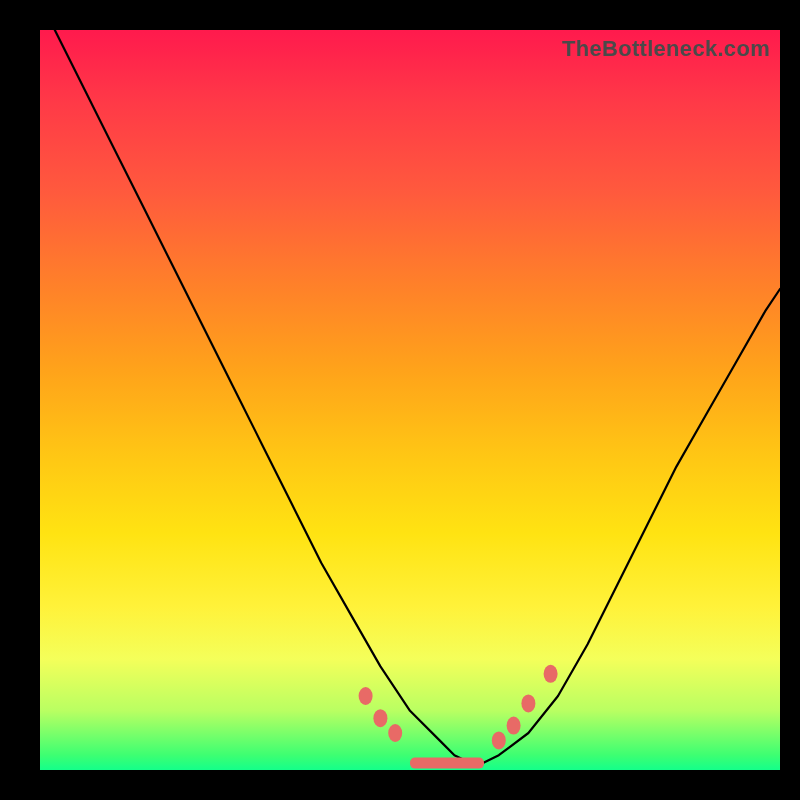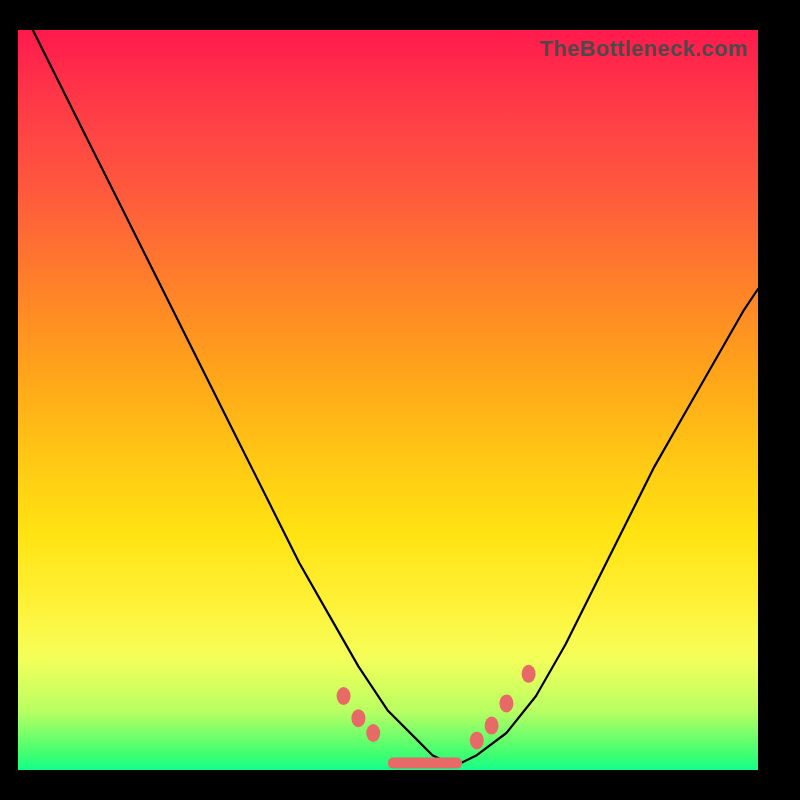--- a/index.html
+++ b/index.html
@@ -12,21 +12,21 @@
     font-family: Arial, Helvetica, sans-serif;
   }
   .frame {
     position: relative;
     width: 800px;
     height: 800px;
     background: #000;
   }
   .plot-area {
     position: absolute;
-    left: 18px;
+    left: 40px;
     top: 30px;
     width: 740px;
     height: 740px;
     
     background: linear-gradient(
       to bottom,
       #ff1a4d 0%,
       #ff3a47 10%,
       #ff5a3d 22%,
       #ff7f2a 34%,

